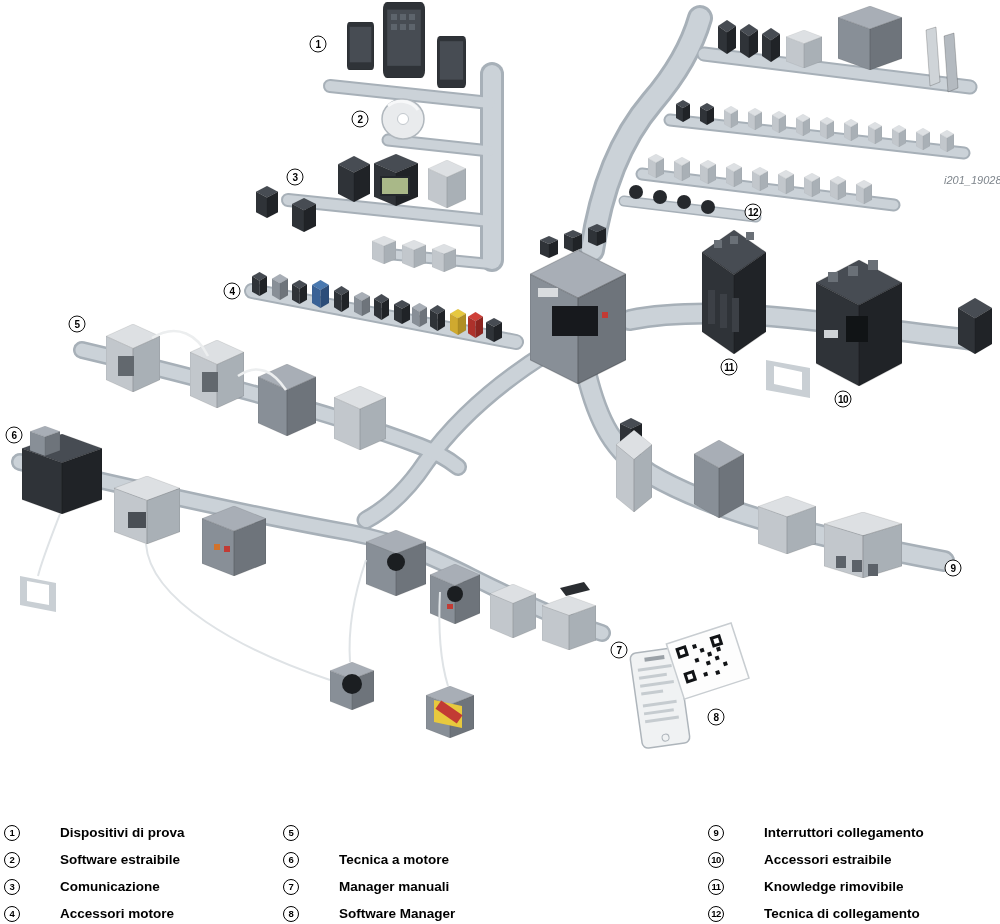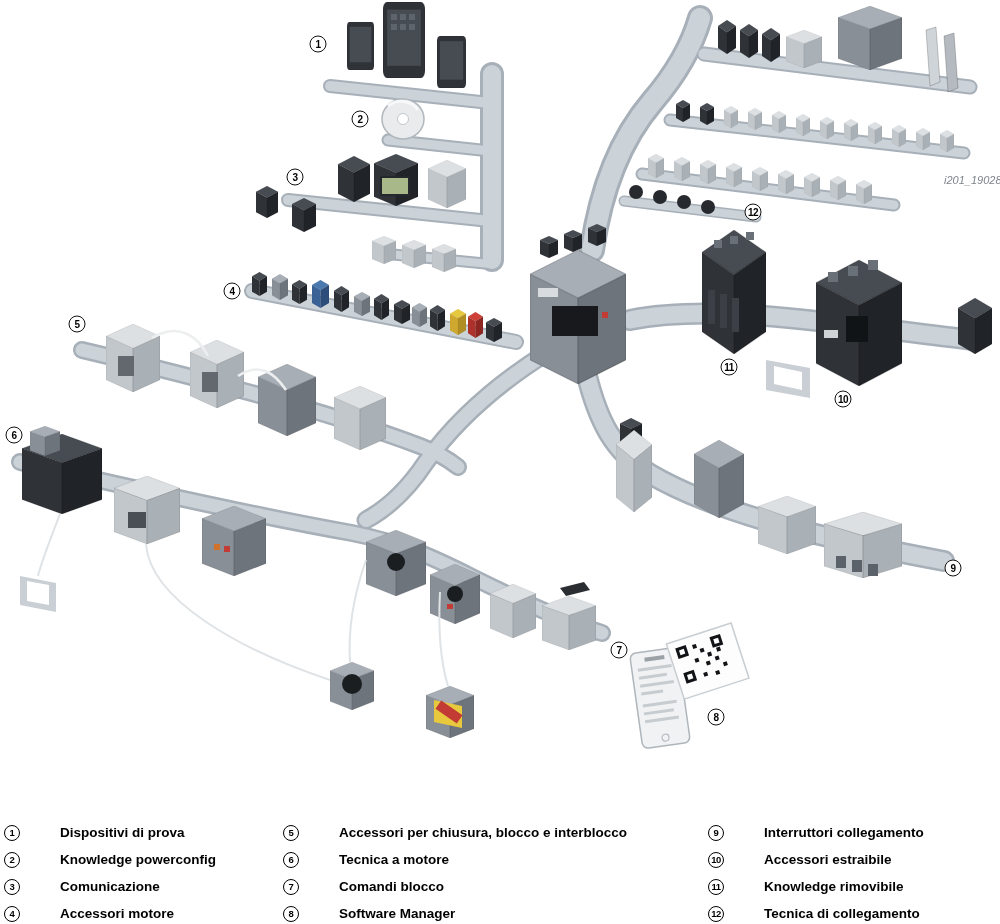--- a/index.html
+++ b/index.html
@@ -338,43 +338,42 @@
 <div class="watermark">i201_19028a</div>
 
 <div class="legend">
   <div class="legend-col" style="left:4px">
       <div class="legend-item">
         <span class="legend-num">1</span>
         <span class="legend-label">Dispositivi di prova</span>
       </div>
       <div class="legend-item">
         <span class="legend-num">2</span>
-        <span class="legend-label">Knowledge powerconfig</span>
+        <span class="legend-label">Software estraibile</span>
       </div>
       <div class="legend-item">
         <span class="legend-num">3</span>
         <span class="legend-label">Comunicazione</span>
       </div>
       <div class="legend-item">
         <span class="legend-num">4</span>
         <span class="legend-label">Accessori motore</span>
       </div>
     </div>
   <div class="legend-col" style="left:283px">
       <div class="legend-item">
         <span class="legend-num">5</span>
-        <span class="legend-label">Accessori per chiusura, blocco e interblocco</span>
       </div>
       <div class="legend-item">
         <span class="legend-num">6</span>
         <span class="legend-label">Tecnica a motore</span>
       </div>
       <div class="legend-item">
         <span class="legend-num">7</span>
-        <span class="legend-label">Comandi blocco</span>
+        <span class="legend-label">Manager manuali</span>
       </div>
       <div class="legend-item">
         <span class="legend-num">8</span>
         <span class="legend-label">Software Manager</span>
       </div>
     </div>
   <div class="legend-col" style="left:708px">
       <div class="legend-item">
         <span class="legend-num">9</span>
         <span class="legend-label">Interruttori collegamento</span>

